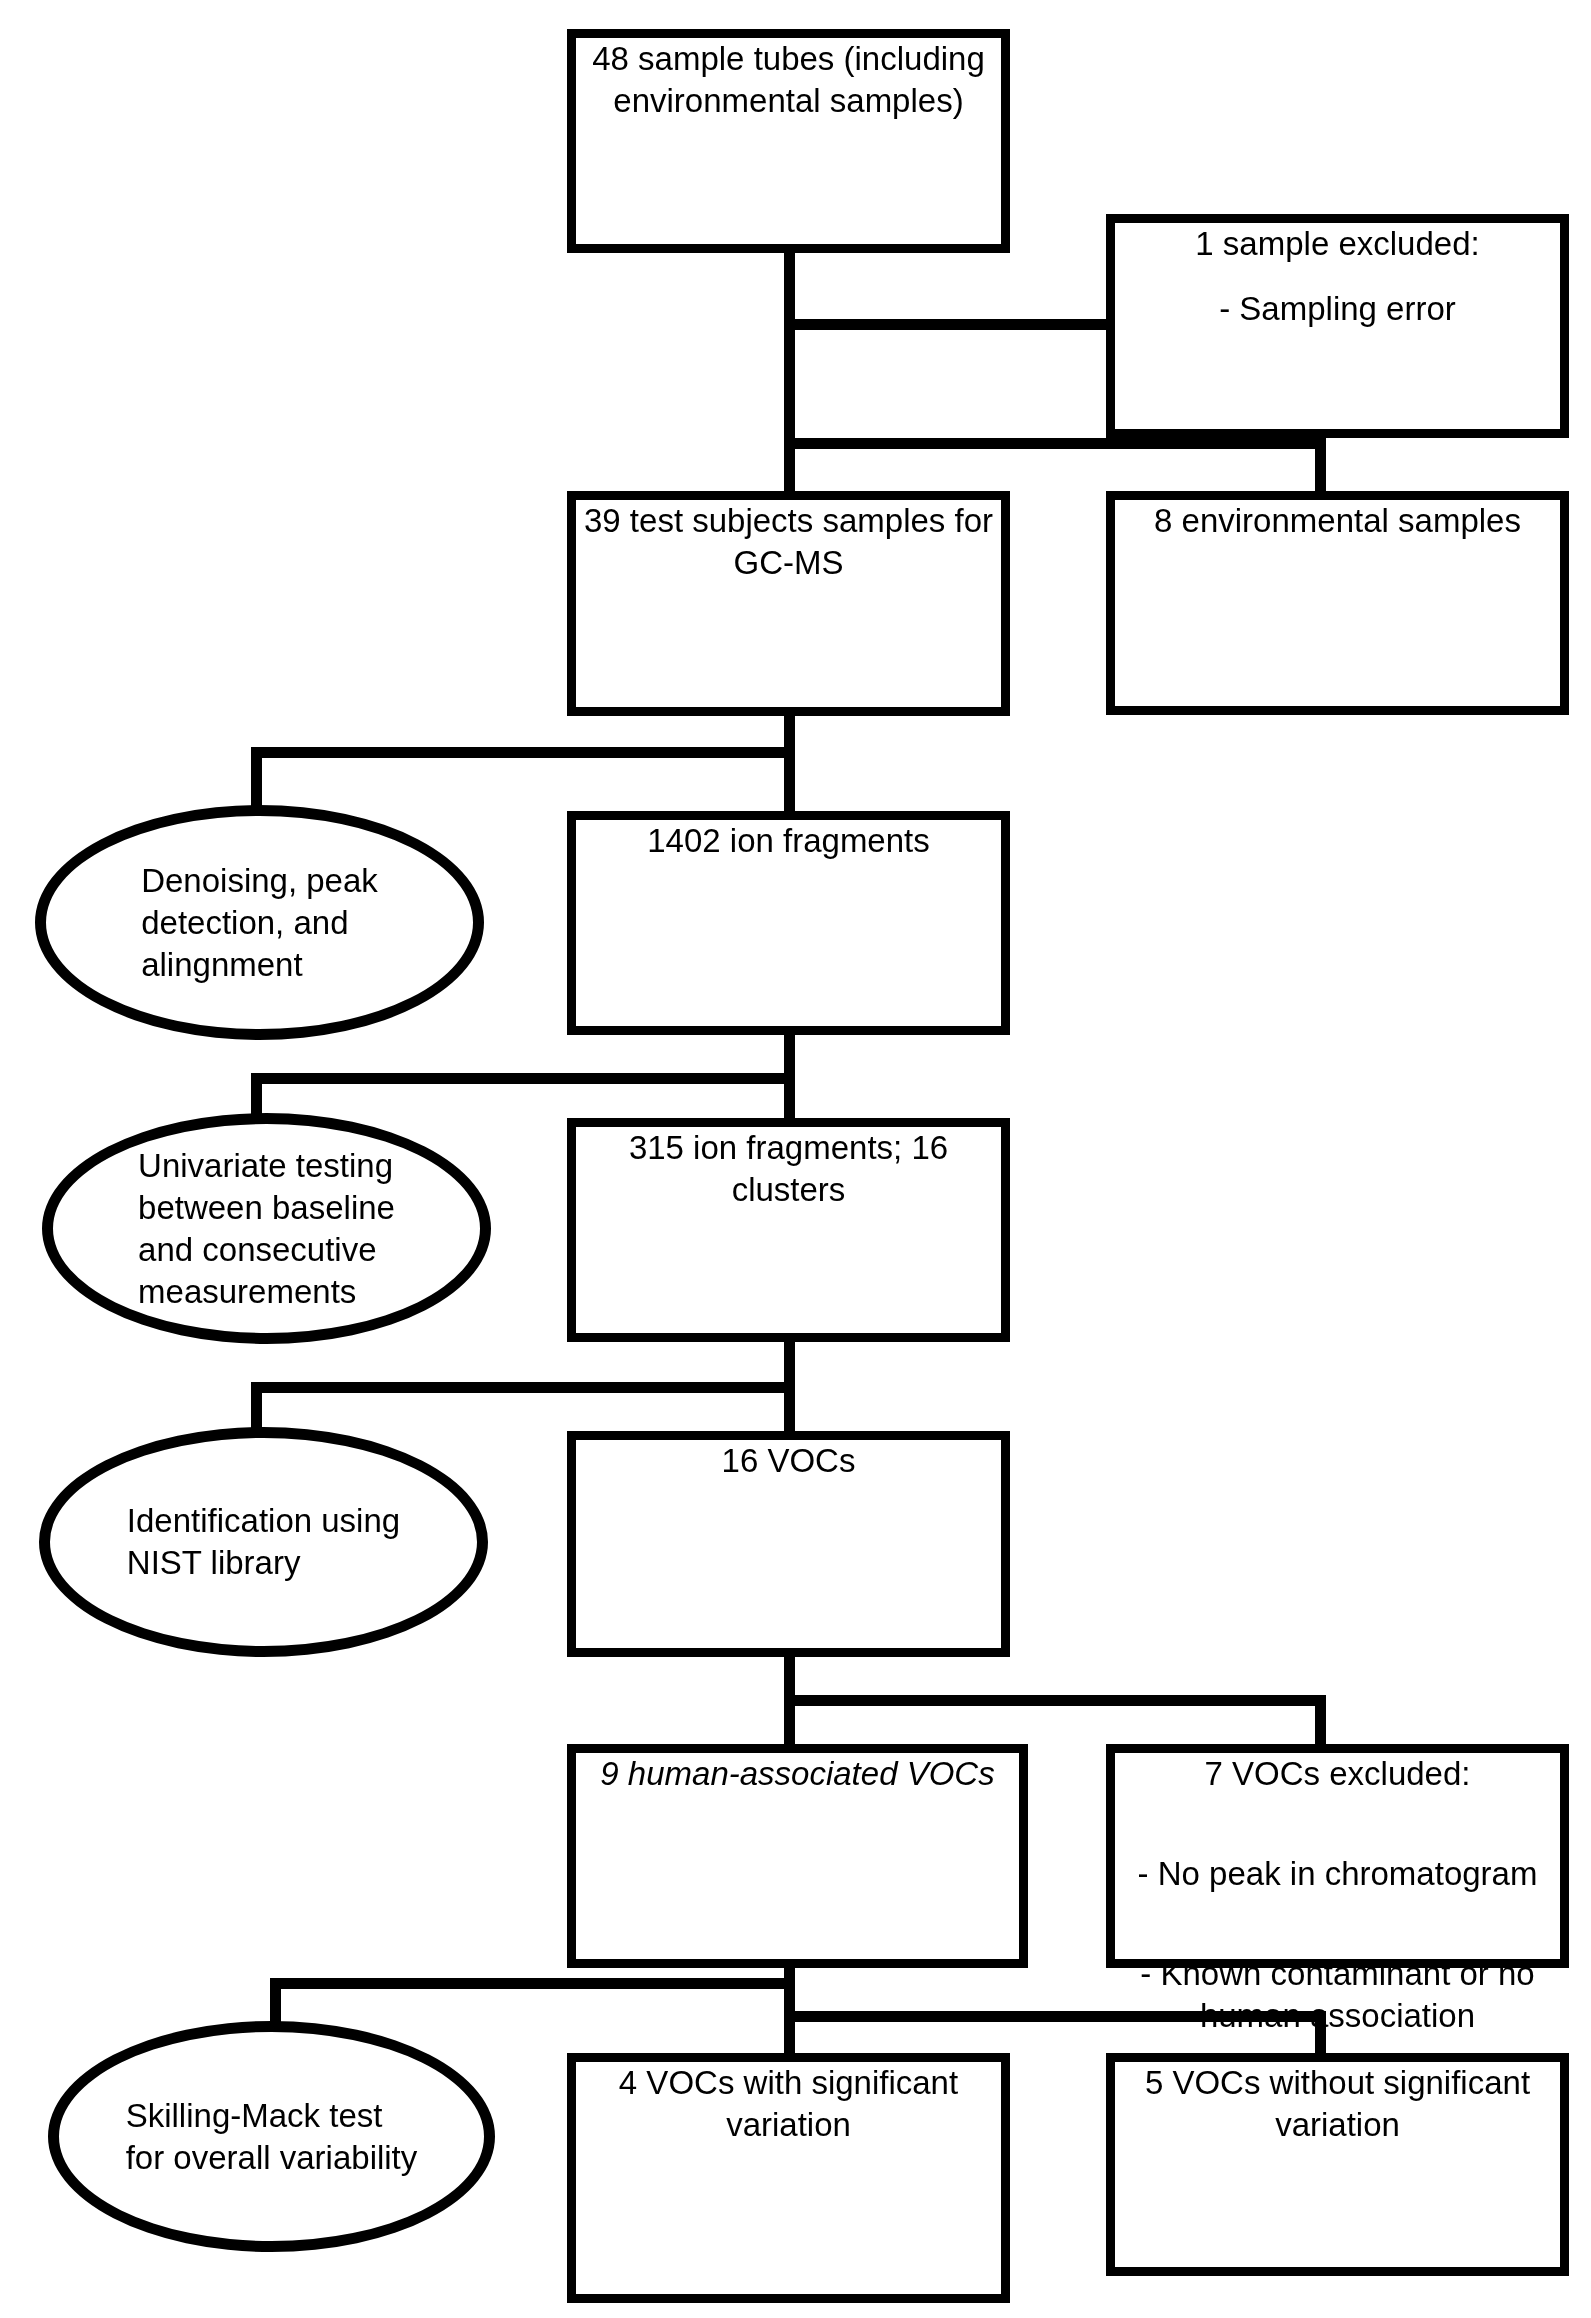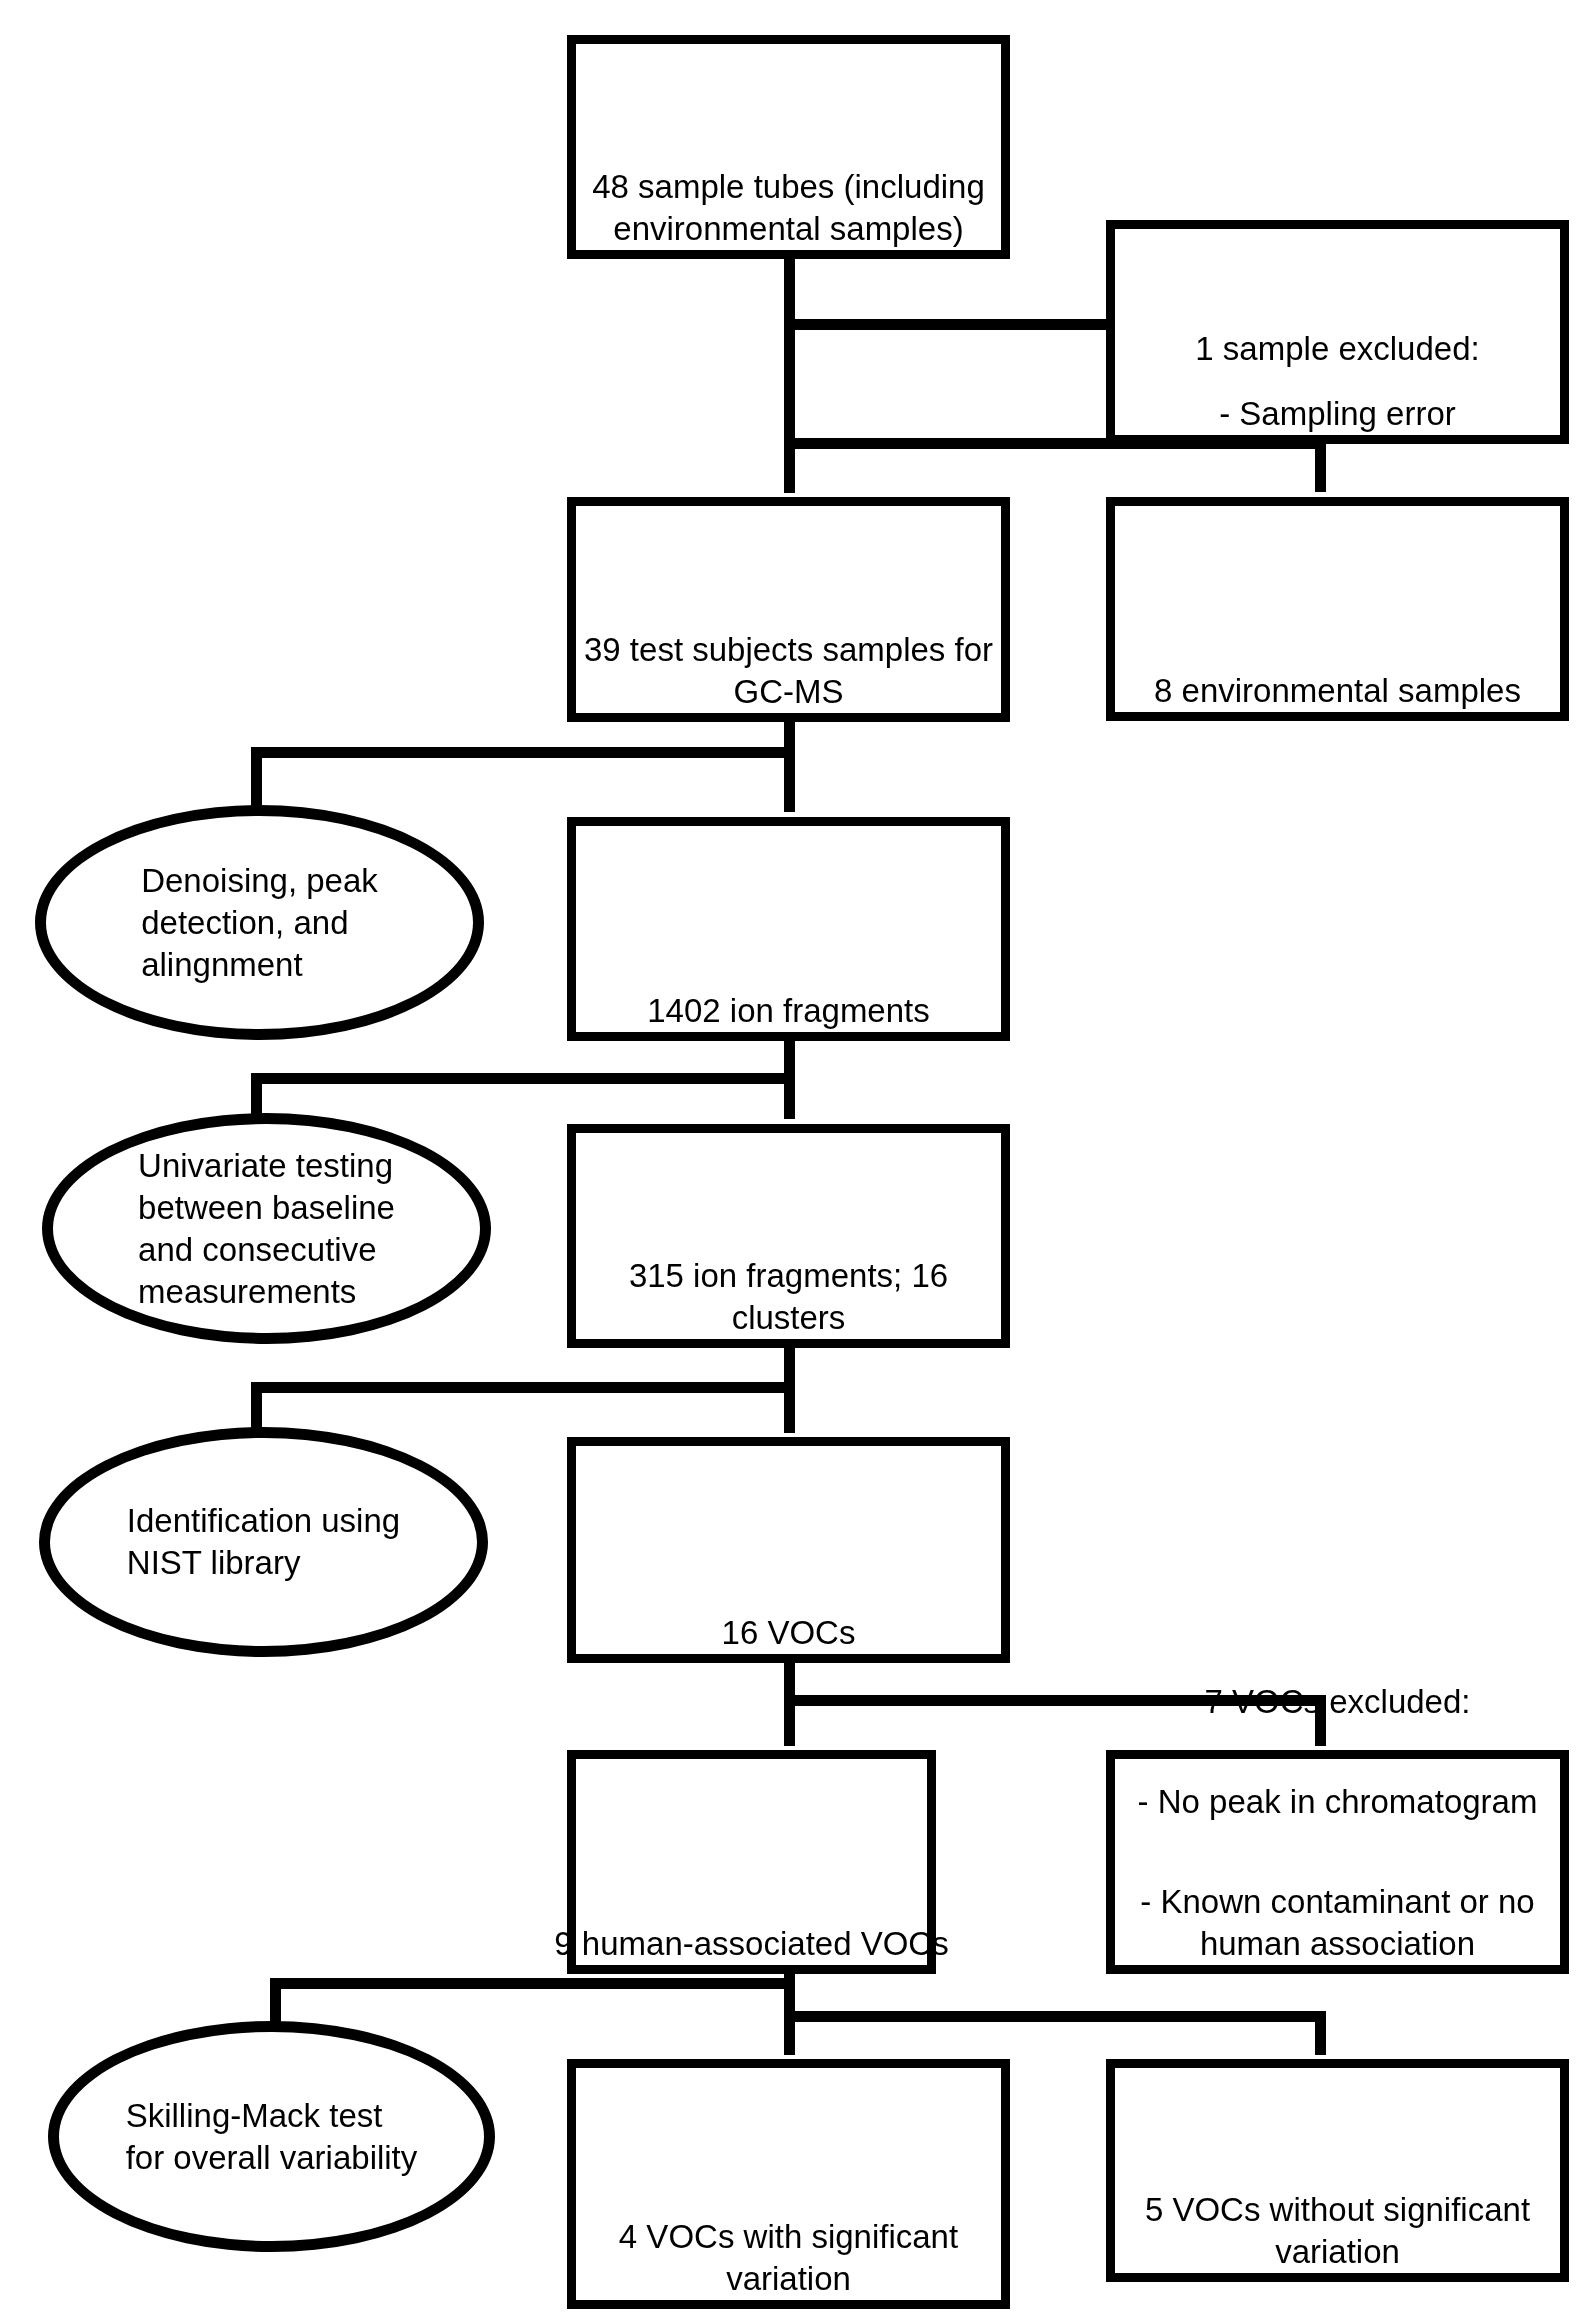--- a/index.html
+++ b/index.html
@@ -16,26 +16,25 @@
     color: #000000;
   }
   .fb {
     position: absolute;
     box-sizing: border-box;
     border: 9.6px solid #000000;
     background: #ffffff;
     display: flex;
     flex-direction: column;
     align-items: center;
-    justify-content: flex-end;
+    justify-content: flex-start;
     text-align: center;
     font-size: 33px;
     line-height: 42px;
     z-index: 2;
-    margin-top: 6px;
   }
   .fe {
     position: absolute;
     box-sizing: border-box;
     border: 11.4px solid #000000;
     border-radius: 50%;
     background: #ffffff;
     display: flex;
     flex-direction: column;
     align-items: center;
@@ -102,21 +101,21 @@
 
   <div class="fb" style="left:567px; top:1118px; width:443px; height:224px;">
     <div class="txt">315 ion fragments; 16
 clusters</div>
   </div>
 
   <div class="fb" style="left:567px; top:1431px; width:443px; height:226px;">
     <div class="txt">16 VOCs</div>
   </div>
 
-  <div class="fb" style="left:567px; top:1744px; width:369px; height:224px;">
+  <div class="fb" style="left:567px; top:1744px; width:461px; height:224px;font-style:italic;">
     <div class="txt">9 human-associated VOCs</div>
   </div>
 
   <div class="fb" style="left:567px; top:2053px; width:443px; height:250px;">
     <div class="txt">4 VOCs with significant
 variation</div>
   </div>
 
   <div class="fb" style="left:1106px; top:214px; width:463px; height:224px;">
     <div class="txt">1 sample excluded:</div>

